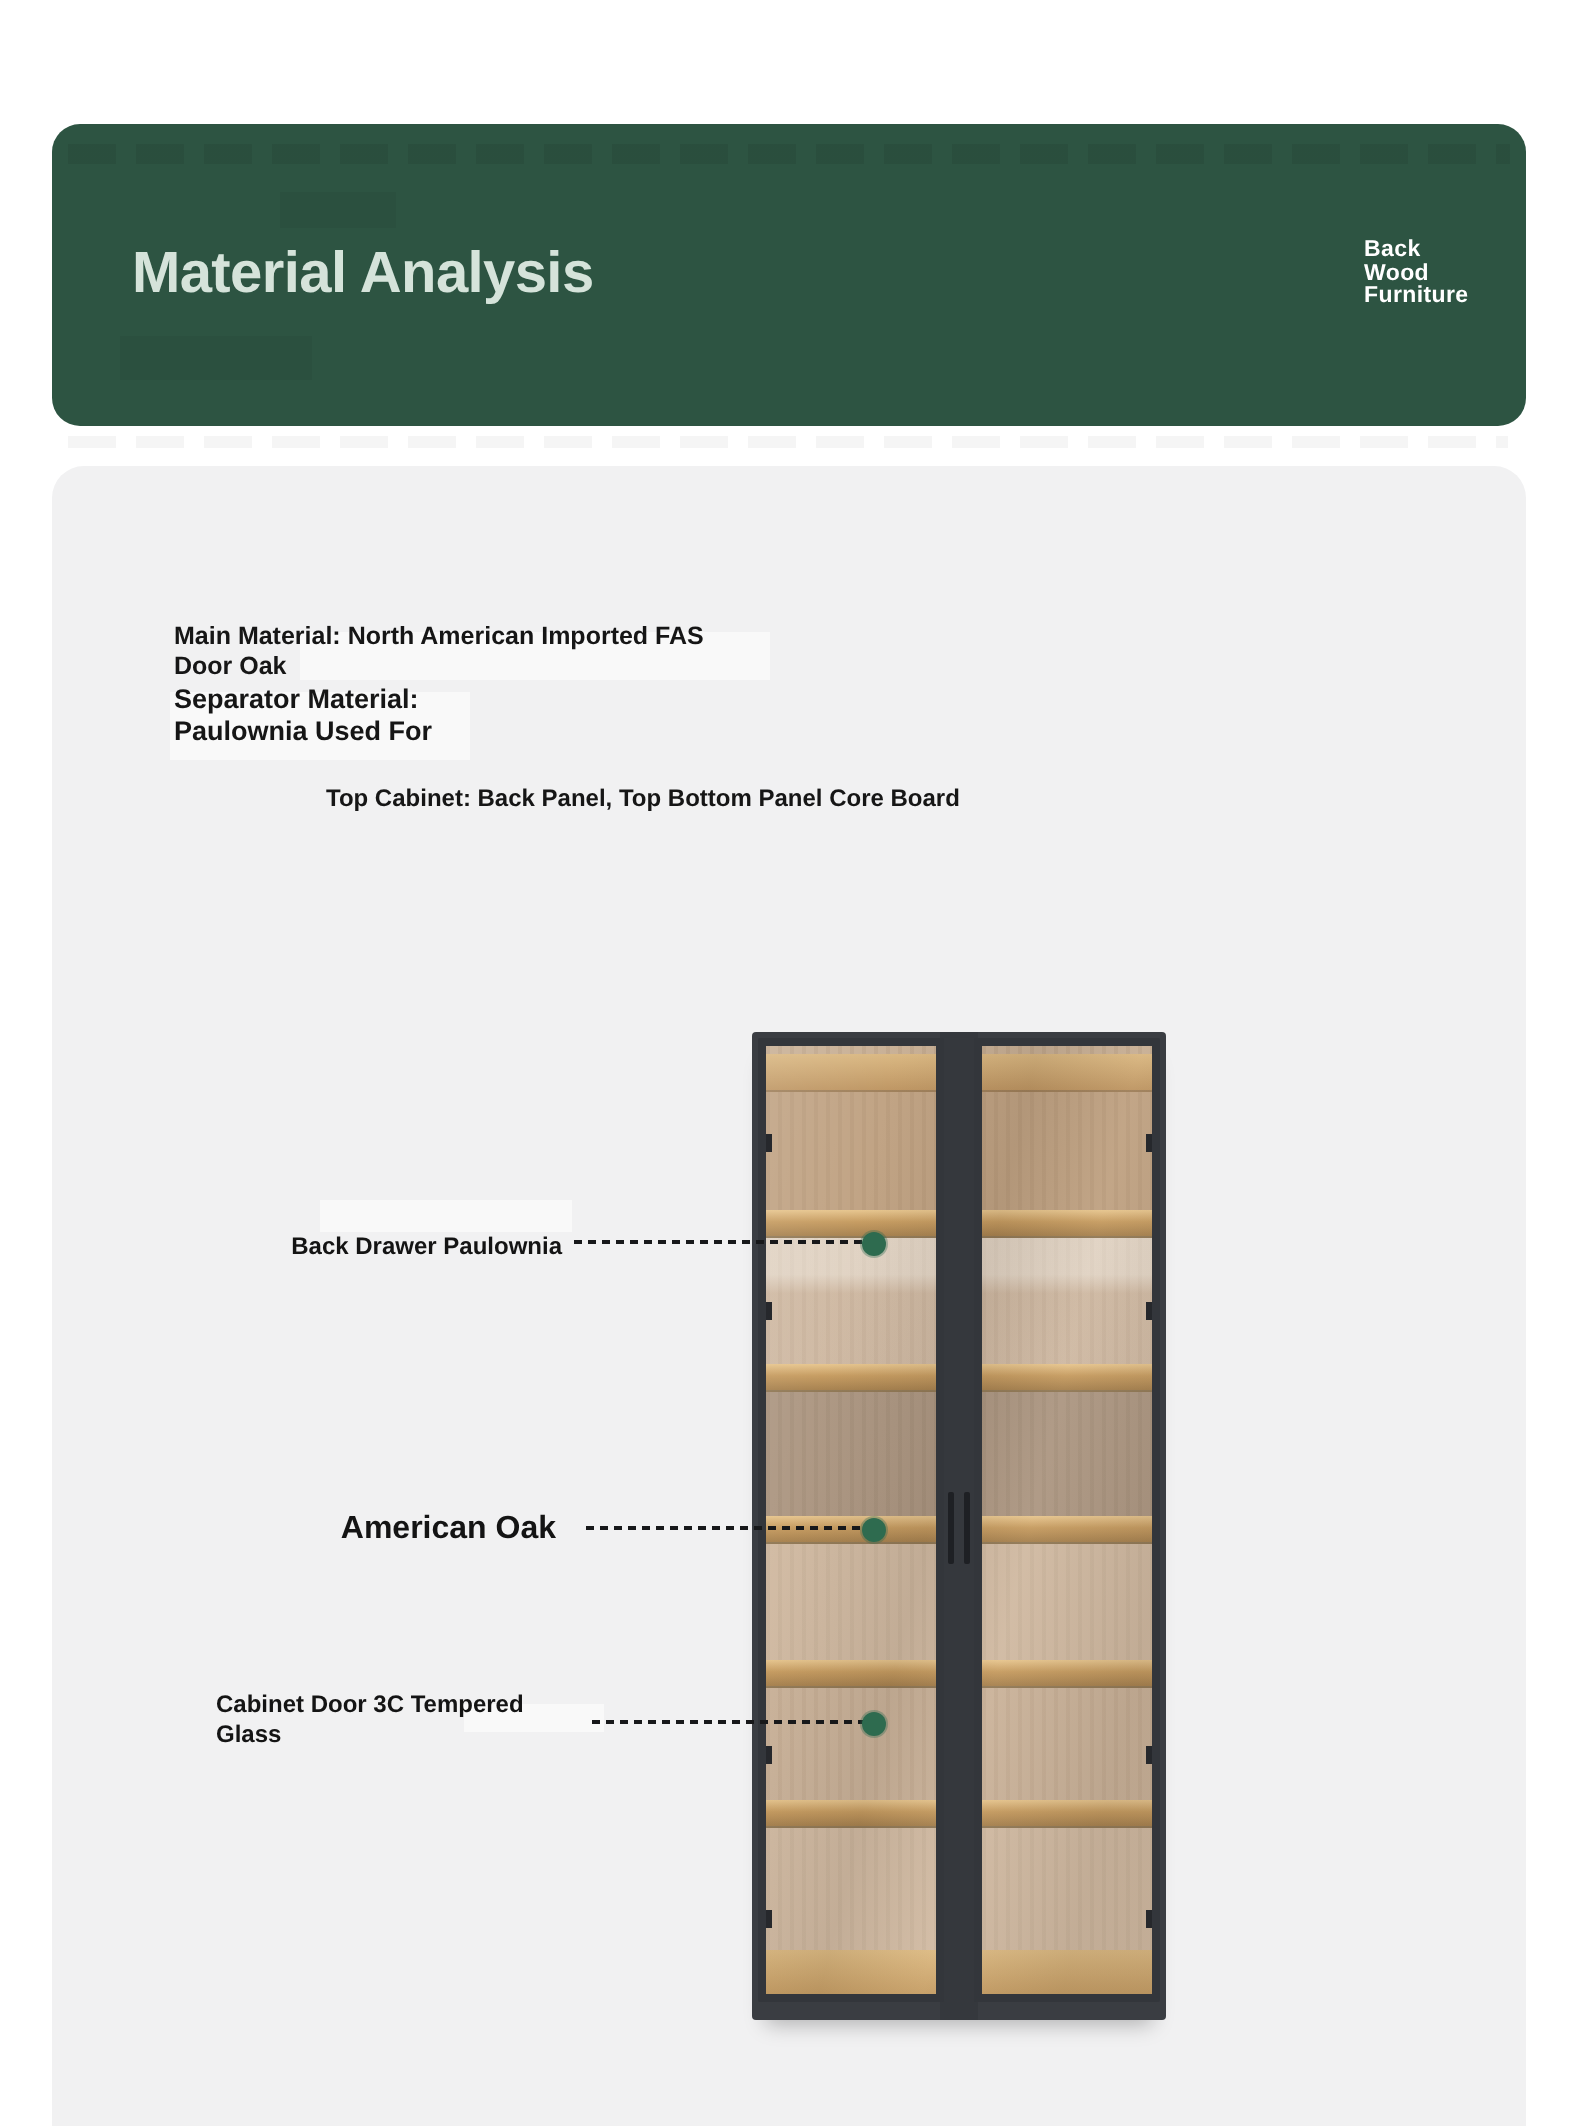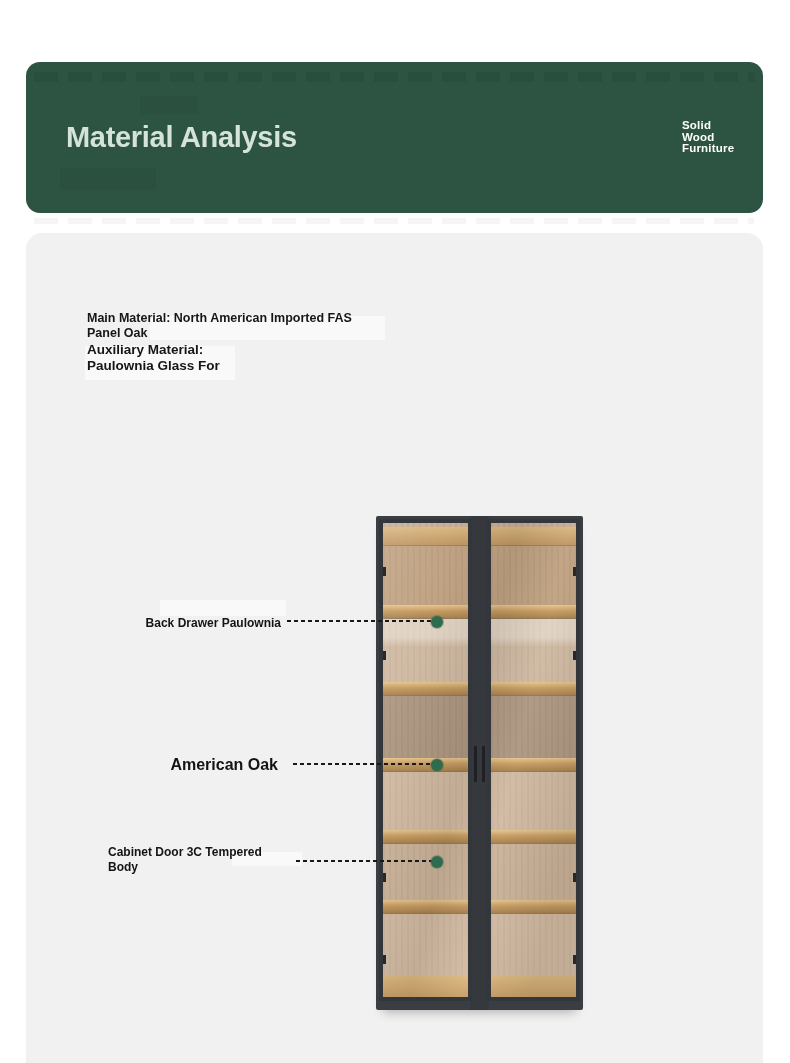--- a/index.html
+++ b/index.html
@@ -113,37 +113,38 @@
 </head>
 <body>
 
 <div class="page">
 
   <div class="header">
     <div class="dash-row"></div>
     <div class="hd-wm hd-wm1"></div>
     <div class="hd-wm hd-wm2"></div>
     <h1 class="page-title">Material Analysis</h1>
-    <div class="brand-badge">Solid
+    <div class="brand-badge">Back
 Wood
 Furniture</div>
   </div>
 
   <div class="dash-row-light"></div>
 
   <div class="panel"></div>
   <div class="wm wm1"></div>
   <div class="wm wm2"></div>
   <div class="wm wm3"></div>
   <div class="wm wm4"></div>
 
   <div class="txt main1">Main Material: North American Imported FAS</div>
-  <div class="txt main2">Panel Oak</div>
-  <div class="txt aux1">Auxiliary Material:</div>
-  <div class="txt aux2">Paulownia Glass For</div>
+  <div class="txt main2">Door Oak</div>
+  <div class="txt aux1">Separator Material:</div>
+  <div class="txt aux2">Paulownia Used For</div>
+  <div class="txt topcab">Top Cabinet: Back Panel, Top Bottom Panel Core Board</div>
 
   <div class="cabinet">
     <div class="glass">
       <div class="topstrip"></div>
       <div class="comp c1"></div>
       <div class="comp c2"></div>
       <div class="comp c3"></div>
       <div class="comp c4"></div>
       <div class="comp c5"></div>
       <div class="comp c6"></div>
@@ -171,17 +172,17 @@
   </div>
 
   <div class="callout-label co1">Back Drawer Paulownia</div>
   <div class="dotline dl1"></div>
   <div class="marker mk1"></div>
 
   <div class="callout-label co2">American Oak</div>
   <div class="dotline dl2"></div>
   <div class="marker mk2"></div>
 
-  <div class="callout-label co3">Cabinet Door 3C Tempered Body</div>
+  <div class="callout-label co3">Cabinet Door 3C Tempered Glass</div>
   <div class="dotline dl3"></div>
   <div class="marker mk3"></div>
 
 </div>
 
 </body></html>

